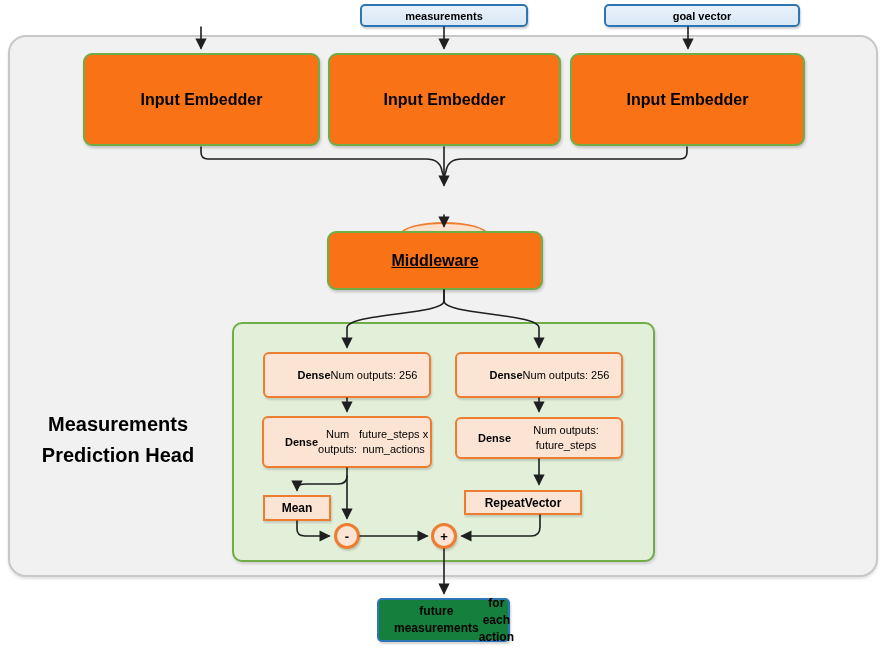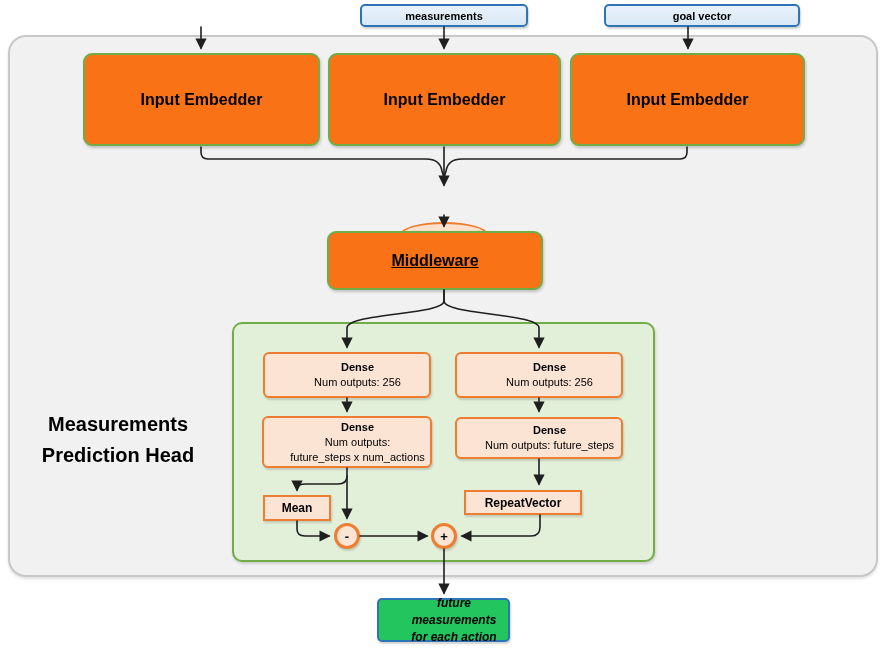--- a/index.html
+++ b/index.html
@@ -3,41 +3,40 @@
 <meta charset="utf-8">
 <style>
   html,body{margin:0;padding:0;background:#ffffff;}
   #stage{
     position:relative;width:890px;height:650px;overflow:hidden;
     font-family:"Liberation Sans","DejaVu Sans",sans-serif;
     color:#000;
   }
   .abs{position:absolute;box-sizing:border-box;}
   .center{display:flex;align-items:center;justify-content:center;text-align:center;}
-  .col{display:flex;flex-direction:column;align-items:center;justify-content:center;text-align:center;padding-left:21px;}
+  .col{display:flex;flex-direction:row;align-items:center;justify-content:center;text-align:center;padding-left:21px;}
 
   .container-outer{
     background:#f1f1f2;border:2px solid #c8c8c8;border-radius:18px;
     box-shadow:0 2px 3px rgba(0,0,0,0.12);
   }
   .container-inner{
     background:#e2efd9;border:2.5px solid #70ad47;border-radius:10px;
     box-shadow:1px 2px 3px rgba(0,0,0,0.15);
   }
   .node-blue{
     background:linear-gradient(#e9f2fb,#d8e8f6);
     border:2px solid #2e75b6;border-radius:5px;
     font-weight:bold;font-size:11px;
     box-shadow:1px 2px 2px rgba(0,0,0,0.18);
   }
   .node-blue-big{
-    background:#22c55e;border:2.5px solid #2e75b6;border-radius:5px;
+    background:#15803d;border:2.5px solid #2e75b6;border-radius:5px;
     font-weight:bold;font-size:12px;line-height:17px;
     box-shadow:1px 2px 2px rgba(0,0,0,0.18);
-    font-style:italic;
   }
   .node-green{
     background:#f97316;border:2.5px solid #70ad47;border-radius:9px;
     font-weight:bold;font-size:16px;
     box-shadow:1px 2px 3px rgba(0,0,0,0.2);
   }
   .node-orange{
     background:#fce4d4;border:2.5px solid #ed7d31;border-radius:6px;
     box-shadow:1px 2px 2px rgba(0,0,0,0.15);
   }

